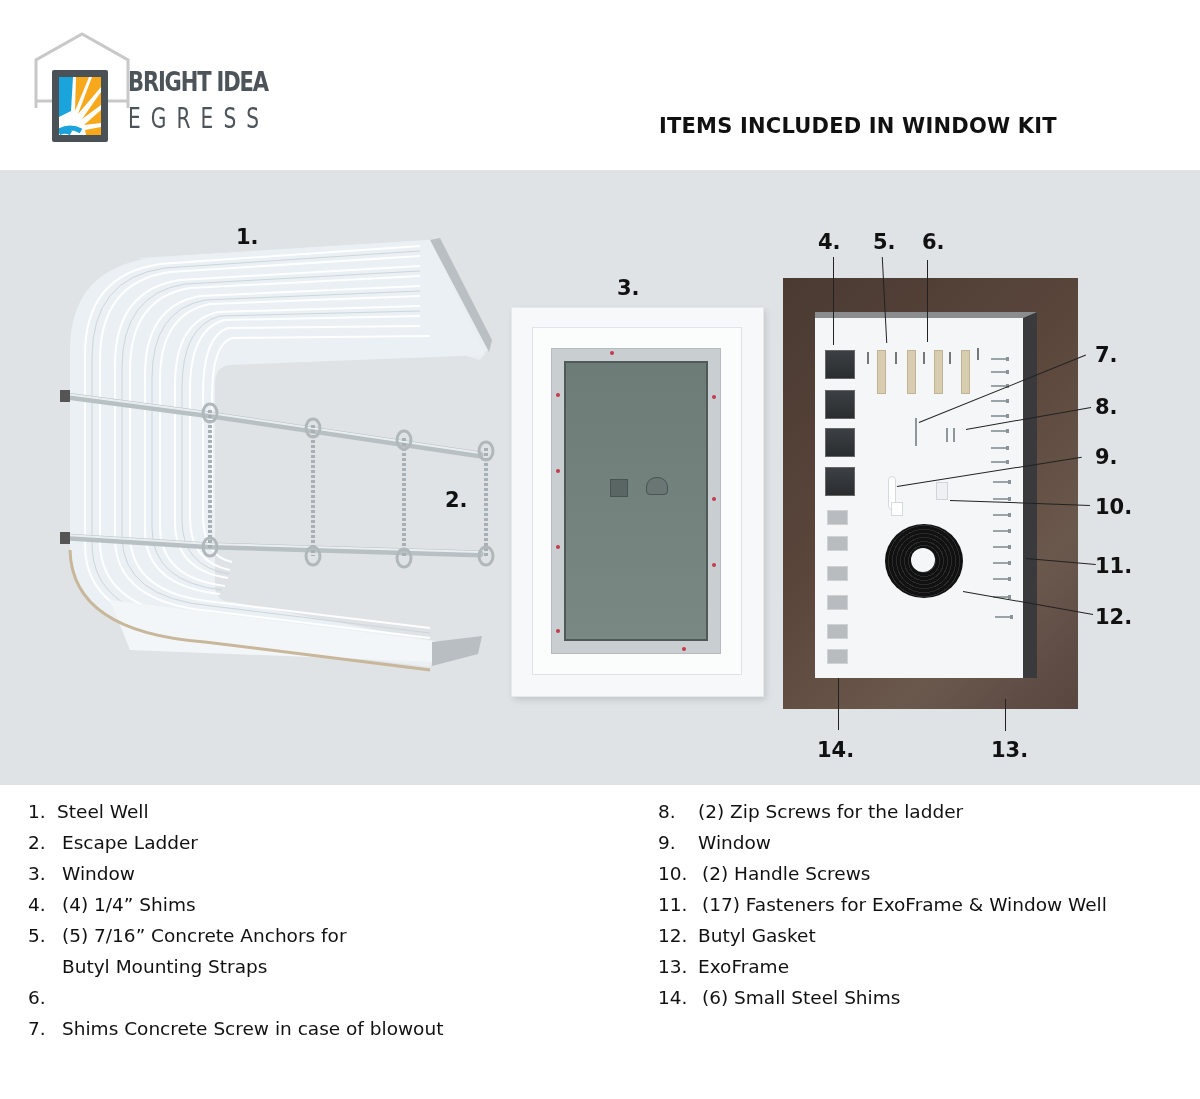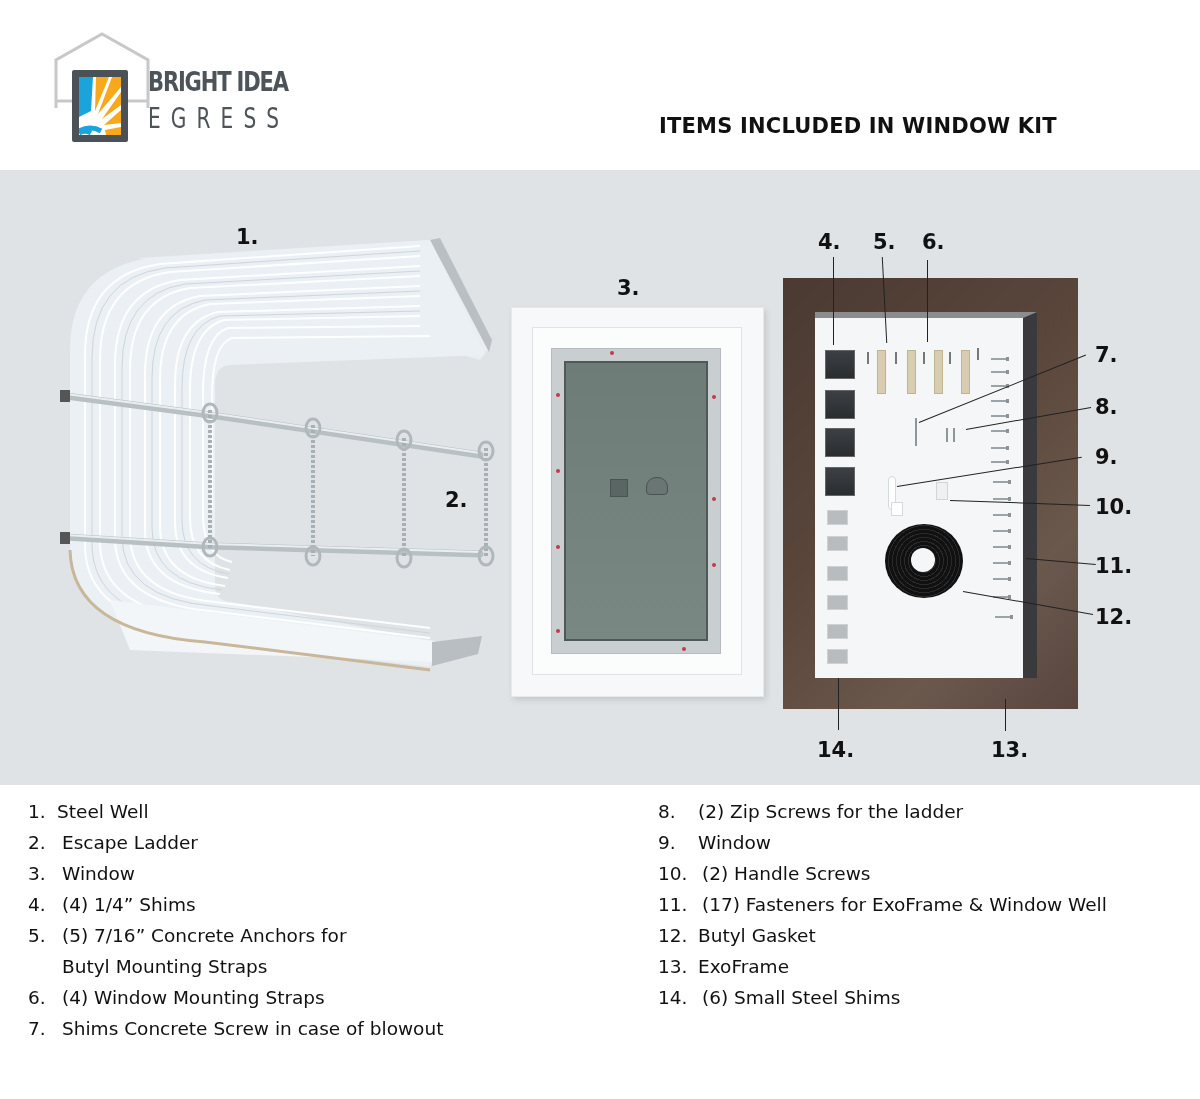--- a/index.html
+++ b/index.html
@@ -1,20 +1,20 @@
 <!DOCTYPE html>
 <html><head>
 <meta charset="utf-8">
 <style>
   * { box-sizing: border-box; margin: 0; padding: 0; }
   html, body { width: 1200px; height: 1099px; background: #ffffff; overflow: hidden; }
   body { position: relative; font-family: "DejaVu Sans", "Liberation Sans", sans-serif; color: #111; }
 
   
-  .logo { position: absolute; left: 52px; top: 30px; width: 240px; height: 112px; }
+  .logo { position: absolute; left: 32px; top: 30px; width: 240px; height: 112px; }
   .logo-house { position: absolute; left: 0; top: 0; }
   .logo-mark { position: absolute; left: 20px; top: 40px; width: 56px; height: 72px; background: #4a5258; border-radius: 2px; }
   .logo-mark .inner { position: absolute; left: 7px; top: 7px; width: 42px; height: 58px; background: #fff; overflow: hidden; }
   .logo-word { position: absolute; left: 96px; font-family: "DejaVu Sans", sans-serif; font-weight: bold; color: #4c5459; }
   .logo-word.l1 { top: 36px; font-size: 27px; letter-spacing: -1.5px; transform: scaleX(0.78); transform-origin: left top; white-space: nowrap; }
   .logo-word.l2 { top: 72px; font-size: 28px; letter-spacing: 14px; transform: scaleX(0.72); transform-origin: left top; white-space: nowrap; font-weight: normal; }
 
   .page-title { position: absolute; left: 659px; top: 114px; font-family: "DejaVu Sans", sans-serif; font-weight: bold; font-size: 21px; letter-spacing: 0.2px; color: #111; white-space: nowrap; }
 
   
@@ -279,21 +279,20 @@
   <li>
       <span class="num">5.</span>
       <span class="txt">(5) 7/16” Concrete Anchors for</span>
     </li>
   <li>
       <span class="num"></span>
       <span class="txt">Butyl Mounting Straps</span>
     </li>
   <li>
       <span class="num">6.</span>
-      <span class="txt">(4) Window Mounting Straps</span>
     </li>
   <li>
       <span class="num">7.</span>
       <span class="txt">Shims Concrete Screw in case of blowout</span>
     </li>
 </ul>
 
 <ul class="list list-right">
   <li>
       <span class="num">8.</span>

